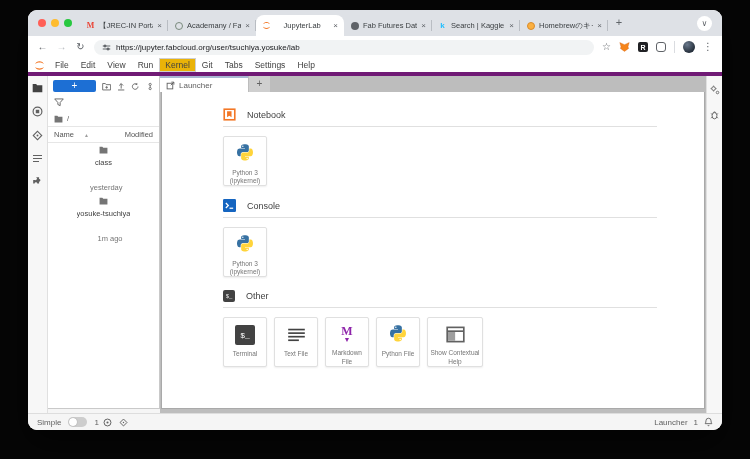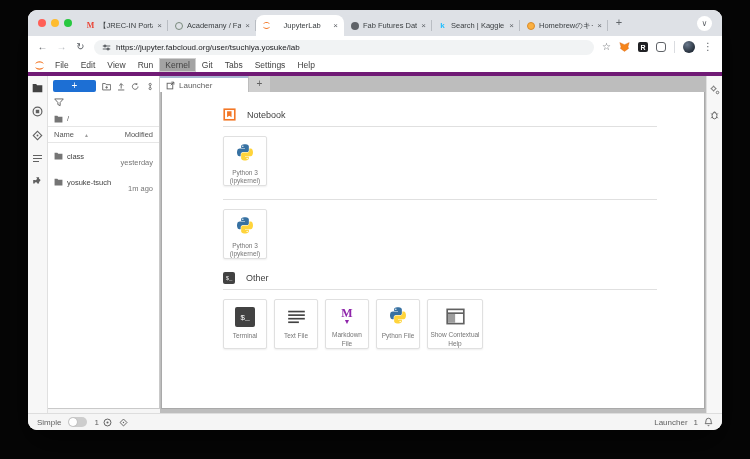--- a/index.html
+++ b/index.html
@@ -46,39 +46,39 @@
   .rbox { width:10px; height:10px; background:#202124; border-radius:2px; color:#fff; font-size:7px; font-weight:bold; display:flex; align-items:center; justify-content:center; }
   .ext-outline { width:10px; height:10px; border:1.2px solid #5f6368; border-radius:3px; }
   .vdiv { width:1px; height:12px; background:#dadce0; }
   .avatar { width:12px; height:12px; border-radius:50%; background:radial-gradient(circle at 35% 30%,#6b7a8d,#26303c 70%); }
   .kebab { color:#5f6368; font-size:10px; line-height:1; } .kebab::before{ content:"⋮"; }
 
   
   .jl-menubar { height:18px; background:#fff; border-bottom:4px solid #701a75; display:flex; align-items:center; padding:0 5px; font-size:8.5px; color:#424242; flex-shrink:0; }
   .jl-logo { margin:0 4px 0 1px; display:flex; }
   .jl-menu-item { padding:2px 6px; }
-  .jl-menu-item.highlight { background:#a3a3a3; box-shadow:inset 0 0 0 1px #cfcfcf; }
+  .jl-menu-item.highlight { background:#eab308; box-shadow:inset 0 0 0 1px #cfcfcf; }
 
   
   .jl-body { flex:1; display:flex; min-height:0; background:#f5f5f5; }
 
   .activitybar { width:20px; background:#f7f7f7; border-right:1px solid #e0e0e0; display:flex; flex-direction:column; align-items:center; padding-top:7px; gap:13px; flex-shrink:0; }
 
   .filepanel { width:112px; background:#fff; display:flex; flex-direction:column; font-size:7.5px; color:#424242; flex-shrink:0; border-right:1px solid #c9c9c9; border-bottom:1px solid #c9c9c9; margin-bottom:4px; }
   .fp-toolbar { display:flex; align-items:center; gap:6px; padding:4px 5px 3px 5px; }
   .new-btn { width:46px; height:12px; background:#1d6fd4; border-radius:2px; color:#fff; font-size:10px; line-height:11px; text-align:center; }
   .new-btn::before{ content:"+"; }
   .fp-filter { padding:3px 6px 1px 6px; }
   .fp-crumb { padding:4px 6px 3px 6px; display:flex; align-items:center; gap:4px; color:#616161; }
   .fp-header { display:flex; align-items:center; padding:3px 6px; border-top:1px solid #e6e6e6; border-bottom:1px solid #e6e6e6; color:#555; }
   .fp-header .hname { flex:1; display:flex; align-items:center; gap:10px; }
   .sort-caret { font-size:5px; color:#9e9e9e; }
   .sort-caret::before{ content:"▲"; }
   .hmod { width:40px; text-align:right; }
-  .fp-row { display:flex; align-items:center; gap:4px; padding:2.5px 6px; }
+  .fp-row { display:flex; align-items:center; gap:4px; padding:2.5px 6px;flex-direction:column; }
   .fp-row .rname { flex:1; white-space:nowrap; overflow:hidden; }
   .fp-row .rmod { width:38px; text-align:right; color:#757575;margin-top:12px; }
 
   
   .dock { flex:1; display:flex; flex-direction:column; background:#bdbdbd; min-width:0; }
   .dock-tabbar { height:16px; display:flex; flex-shrink:0; }
   .dock-tab { width:88px; background:#fff; border-top:2px solid #a9b7d2; display:flex; align-items:center; gap:4px; padding:0 6px; font-size:8px; color:#616161; }
   .dock-tab .title { flex:1; }
   .dock-addtab { width:22px; background:#cfcfcf; border-left:1px solid #bdbdbd; color:#616161; font-size:10px; text-align:center; line-height:15px; }
   .dock-addtab::before{ content:"+"; }
@@ -330,20 +330,28 @@
                     <path fill="#3771a2" d="M63.4 2c-4.2 0-8.2.4-11.8 1C41.2 4.9 39.3 8.7 39.3 15.9v9.4H64v3.1H30c-7.2 0-13.5 4.3-15.4 12.5-2.3 9.4-2.4 15.3 0 25.1 1.8 7.3 6 12.5 13.1 12.5h8.5V67.2c0-8.2 7-15.3 15.4-15.3h24.7c6.9 0 12.3-5.7 12.3-12.5V15.9c0-6.7-5.6-11.7-12.3-12.9-4.2-.7-8.7-1-12.9-1zM50 9.6c2.6 0 4.6 2.1 4.6 4.7 0 2.6-2.1 4.7-4.6 4.7-2.6 0-4.6-2.1-4.6-4.7 0-2.6 2-4.7 4.6-4.7z"></path>
                     <path fill="#ffd43b" d="M91.7 28.4v11c0 8.5-7.2 15.7-15.4 15.7H51.6c-6.8 0-12.3 5.8-12.3 12.5v23.5c0 6.7 5.8 10.6 12.3 12.5 7.8 2.3 15.3 2.7 24.7 0 6.2-1.8 12.3-5.4 12.3-12.5v-9.4H63.9v-3.1h37c7.2 0 9.9-5 12.3-12.5 2.6-7.7 2.5-15.2 0-25.1-1.8-7.1-5.2-12.5-12.3-12.5h-9.2zM77.8 87.9c2.6 0 4.6 2.1 4.6 4.7 0 2.6-2.1 4.7-4.6 4.7-2.6 0-4.6-2.1-4.6-4.7 0-2.6 2-4.7 4.6-4.7z"></path>
                   </svg>
               </span>
               <span class="card-label">Python 3 (ipykernel)</span>
             </div>
           </div>
         </div>
 
         <div class="sec">
+          <div class="sec-head">
+            <svg width="13" height="13" viewBox="0 0 16 16">
+                <rect width="16" height="16" rx="1.5" fill="#1565c0"></rect>
+                <path d="M3.5 5l3 3-3 3" stroke="#fff" stroke-width="1.6" fill="none"></path>
+                <rect x="8" y="10.6" width="4.5" height="1.5" fill="#fff"></rect>
+              </svg>
+            <span class="sec-title">Console</span>
+          </div>
           <div class="sec-div"></div>
           <div class="cards">
             <div class="card">
               <span class="card-icon">
                 <svg viewBox="0 0 128 128" width="20" height="20">
                     <path fill="#3771a2" d="M63.4 2c-4.2 0-8.2.4-11.8 1C41.2 4.9 39.3 8.7 39.3 15.9v9.4H64v3.1H30c-7.2 0-13.5 4.3-15.4 12.5-2.3 9.4-2.4 15.3 0 25.1 1.8 7.3 6 12.5 13.1 12.5h8.5V67.2c0-8.2 7-15.3 15.4-15.3h24.7c6.9 0 12.3-5.7 12.3-12.5V15.9c0-6.7-5.6-11.7-12.3-12.9-4.2-.7-8.7-1-12.9-1zM50 9.6c2.6 0 4.6 2.1 4.6 4.7 0 2.6-2.1 4.7-4.6 4.7-2.6 0-4.6-2.1-4.6-4.7 0-2.6 2-4.7 4.6-4.7z"></path>
                     <path fill="#ffd43b" d="M91.7 28.4v11c0 8.5-7.2 15.7-15.4 15.7H51.6c-6.8 0-12.3 5.8-12.3 12.5v23.5c0 6.7 5.8 10.6 12.3 12.5 7.8 2.3 15.3 2.7 24.7 0 6.2-1.8 12.3-5.4 12.3-12.5v-9.4H63.9v-3.1h37c7.2 0 9.9-5 12.3-12.5 2.6-7.7 2.5-15.2 0-25.1-1.8-7.1-5.2-12.5-12.3-12.5h-9.2zM77.8 87.9c2.6 0 4.6 2.1 4.6 4.7 0 2.6-2.1 4.7-4.6 4.7-2.6 0-4.6-2.1-4.6-4.7 0-2.6 2-4.7 4.6-4.7z"></path>
                   </svg>
               </span>
               <span class="card-label">Python 3 (ipykernel)</span>

